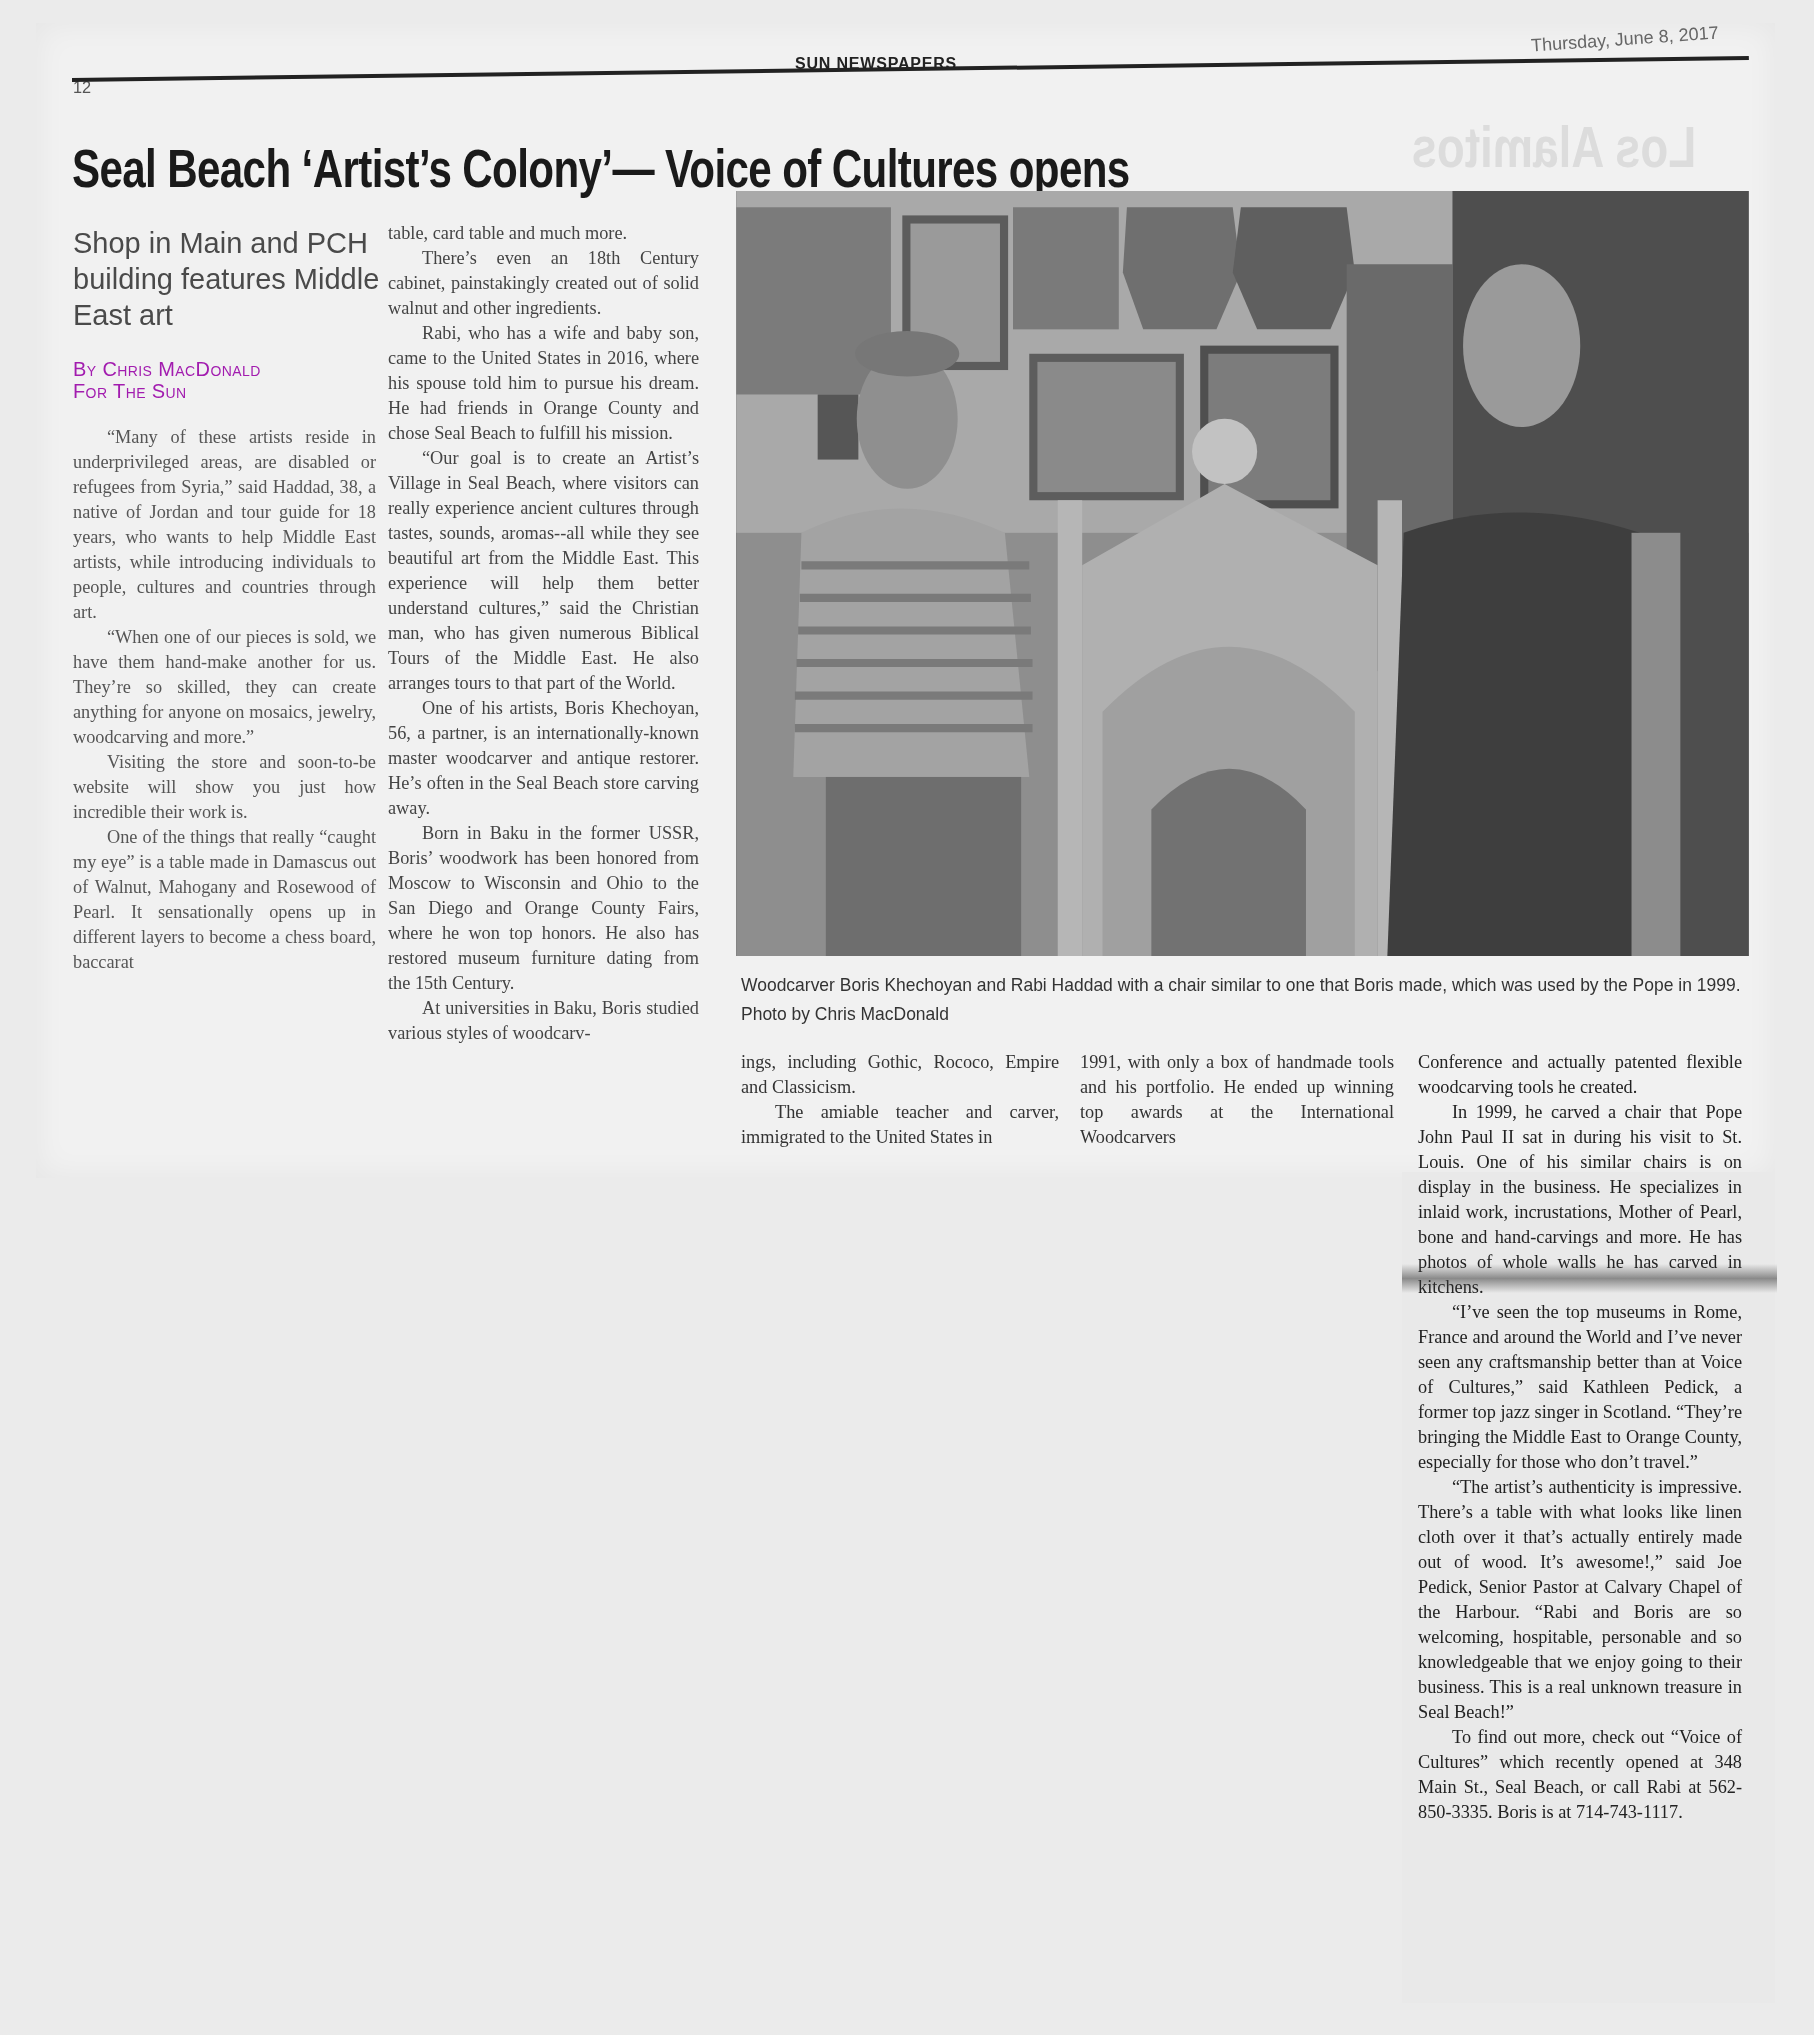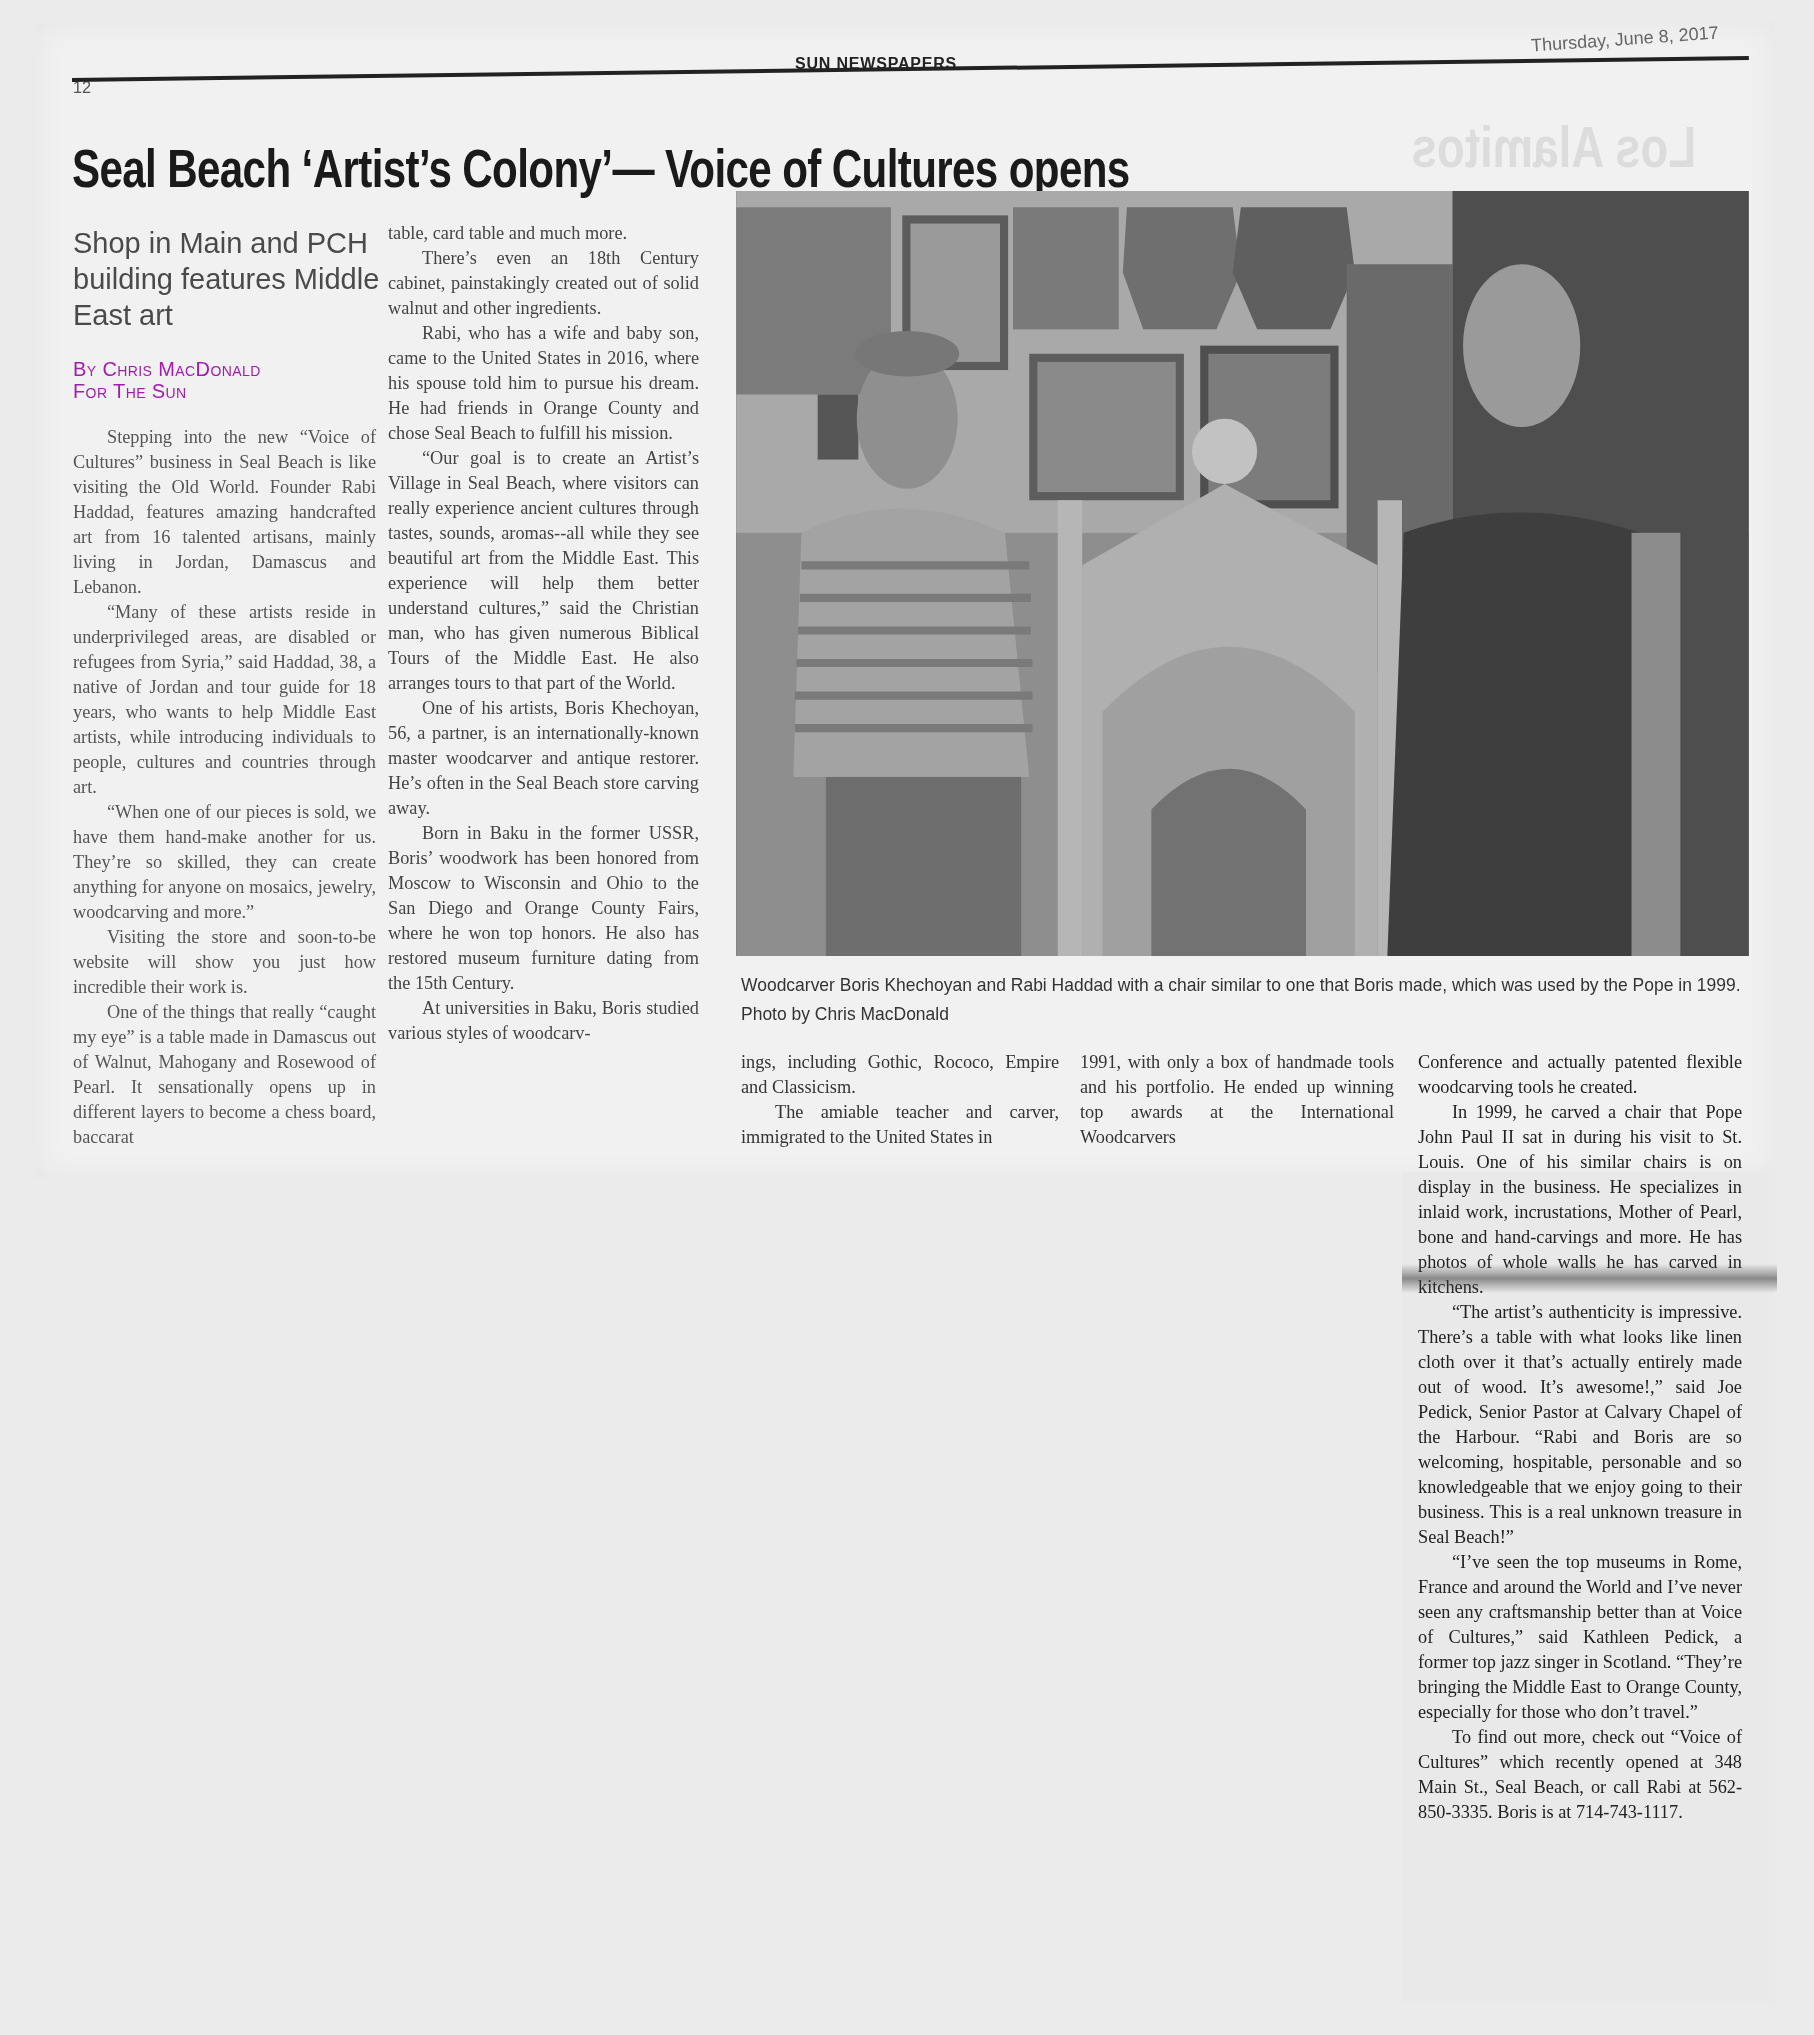--- a/index.html
+++ b/index.html
@@ -40,21 +40,20 @@
 <div class="ghost-head">Los Alamitos</div>
 <h1 class="headline" style="margin:0;">Seal Beach ‘Artist’s Colony’— Voice of Cultures opens</h1>
 
 <div class="deck">Shop in Main and PCH building features Middle East art</div>
 <div class="byline">
   <div>By Chris MacDonald</div>
   <div>For The Sun</div>
 </div>
 
 <div class="col c1">
-  <p>Stepping into the new “Voice of Cultures” business in Seal Beach is like visiting the Old World. Founder Rabi Haddad, features amazing handcrafted art from 16 talented artisans, mainly living in Jordan, Damascus and Lebanon.</p>
   <p>“Many of these artists reside in underprivileged areas, are disabled or refugees from Syria,” said Haddad, 38, a native of Jordan and tour guide for 18 years, who wants to help Middle East artists, while introducing individuals to people, cultures and countries through art.</p>
   <p>“When one of our pieces is sold, we have them hand-make another for us. They’re so skilled, they can create anything for anyone on mosaics, jewelry, woodcarving and more.”</p>
   <p>Visiting the store and soon-to-be website will show you just how incredible their work is.</p>
   <p>One of the things that really “caught my eye” is a table made in Damascus out of Walnut, Mahogany and Rosewood of Pearl. It sensationally opens up in different layers to become a chess board, baccarat</p>
 </div>
 
 <div class="col c2">
   <p class="noindent">table, card table and much more.</p>
   <p>There’s even an 18th Century cabinet, painstakingly created out of solid walnut and other ingredients.</p>
   <p>Rabi, who has a wife and baby son, came to the United States in 2016, where his spouse told him to pursue his dream. He had friends in Orange County and chose Seal Beach to fulfill his mission.</p>
@@ -116,19 +115,19 @@
   <p>The amiable teacher and carver, immigrated to the United States in</p>
 </div>
 
 <div class="col c4">
   <p class="noindent">1991, with only a box of handmade tools and his portfolio. He ended up winning top awards at the International Woodcarvers</p>
 </div>
 
 <div class="col c5">
   <p class="noindent">Conference and actually patented flexible woodcarving tools he created.</p>
   <p>In 1999, he carved a chair that Pope John Paul II sat in during his visit to St. Louis. One of his similar chairs is on display in the business. He specializes in inlaid work, incrustations, Mother of Pearl, bone and hand-carvings and more. He has photos of whole walls he has carved in kitchens.</p>
+  <p>“I’ve seen the top museums in Rome, France and around the World and I’ve never seen any craftsmanship better than at Voice of Cultures,” said Kathleen Pedick, a former top jazz singer in Scotland. “They’re bringing the Middle East to Orange County, especially for those who don’t travel.”</p>
   <p>“The artist’s authenticity is impressive. There’s a table with what looks like linen cloth over it that’s actually entirely made out of wood. It’s awesome!,” said Joe Pedick, Senior Pastor at Calvary Chapel of the Harbour. “Rabi and Boris are so welcoming, hospitable, personable and so knowledgeable that we enjoy going to their business. This is a real unknown treasure in Seal Beach!”</p>
-  <p>“I’ve seen the top museums in Rome, France and around the World and I’ve never seen any craftsmanship better than at Voice of Cultures,” said Kathleen Pedick, a former top jazz singer in Scotland. “They’re bringing the Middle East to Orange County, especially for those who don’t travel.”</p>
   <p>To find out more, check out “Voice of Cultures” which recently opened at 348 Main St., Seal Beach, or call Rabi at 562-850-3335. Boris is at 714-743-1117.</p>
 </div>
 
 <div class="smear"></div>
 
 
 </body></html>

